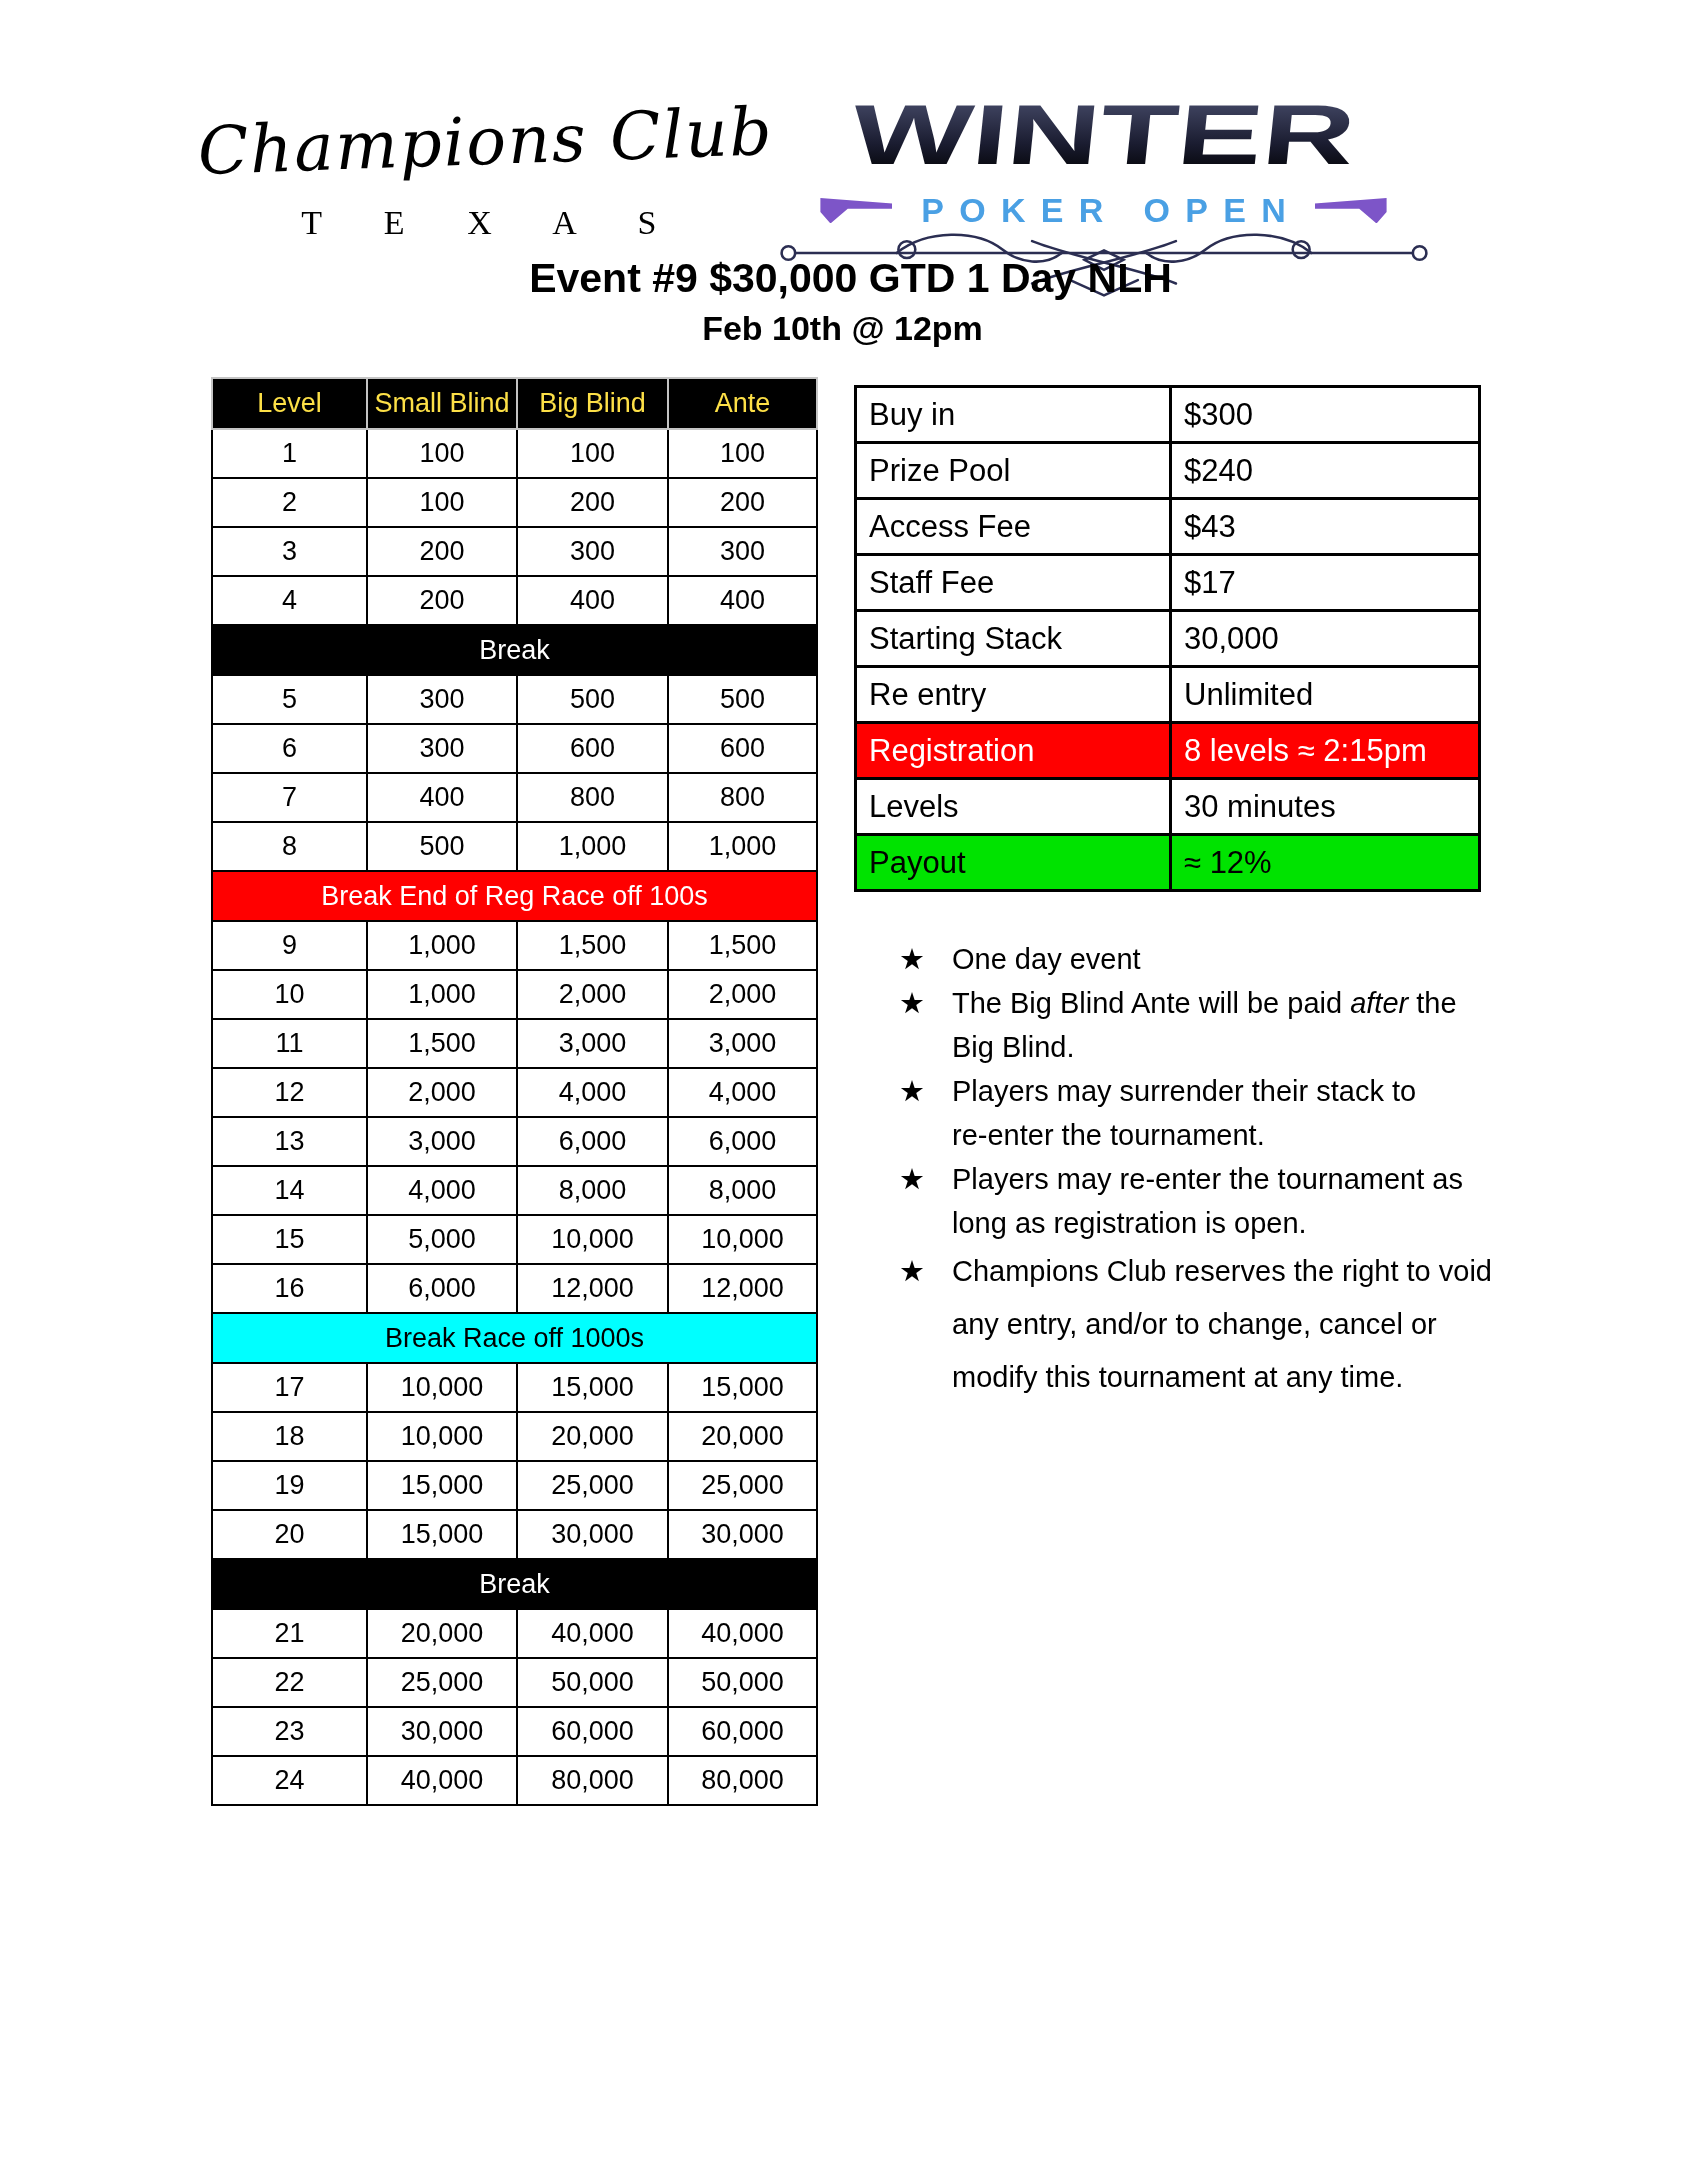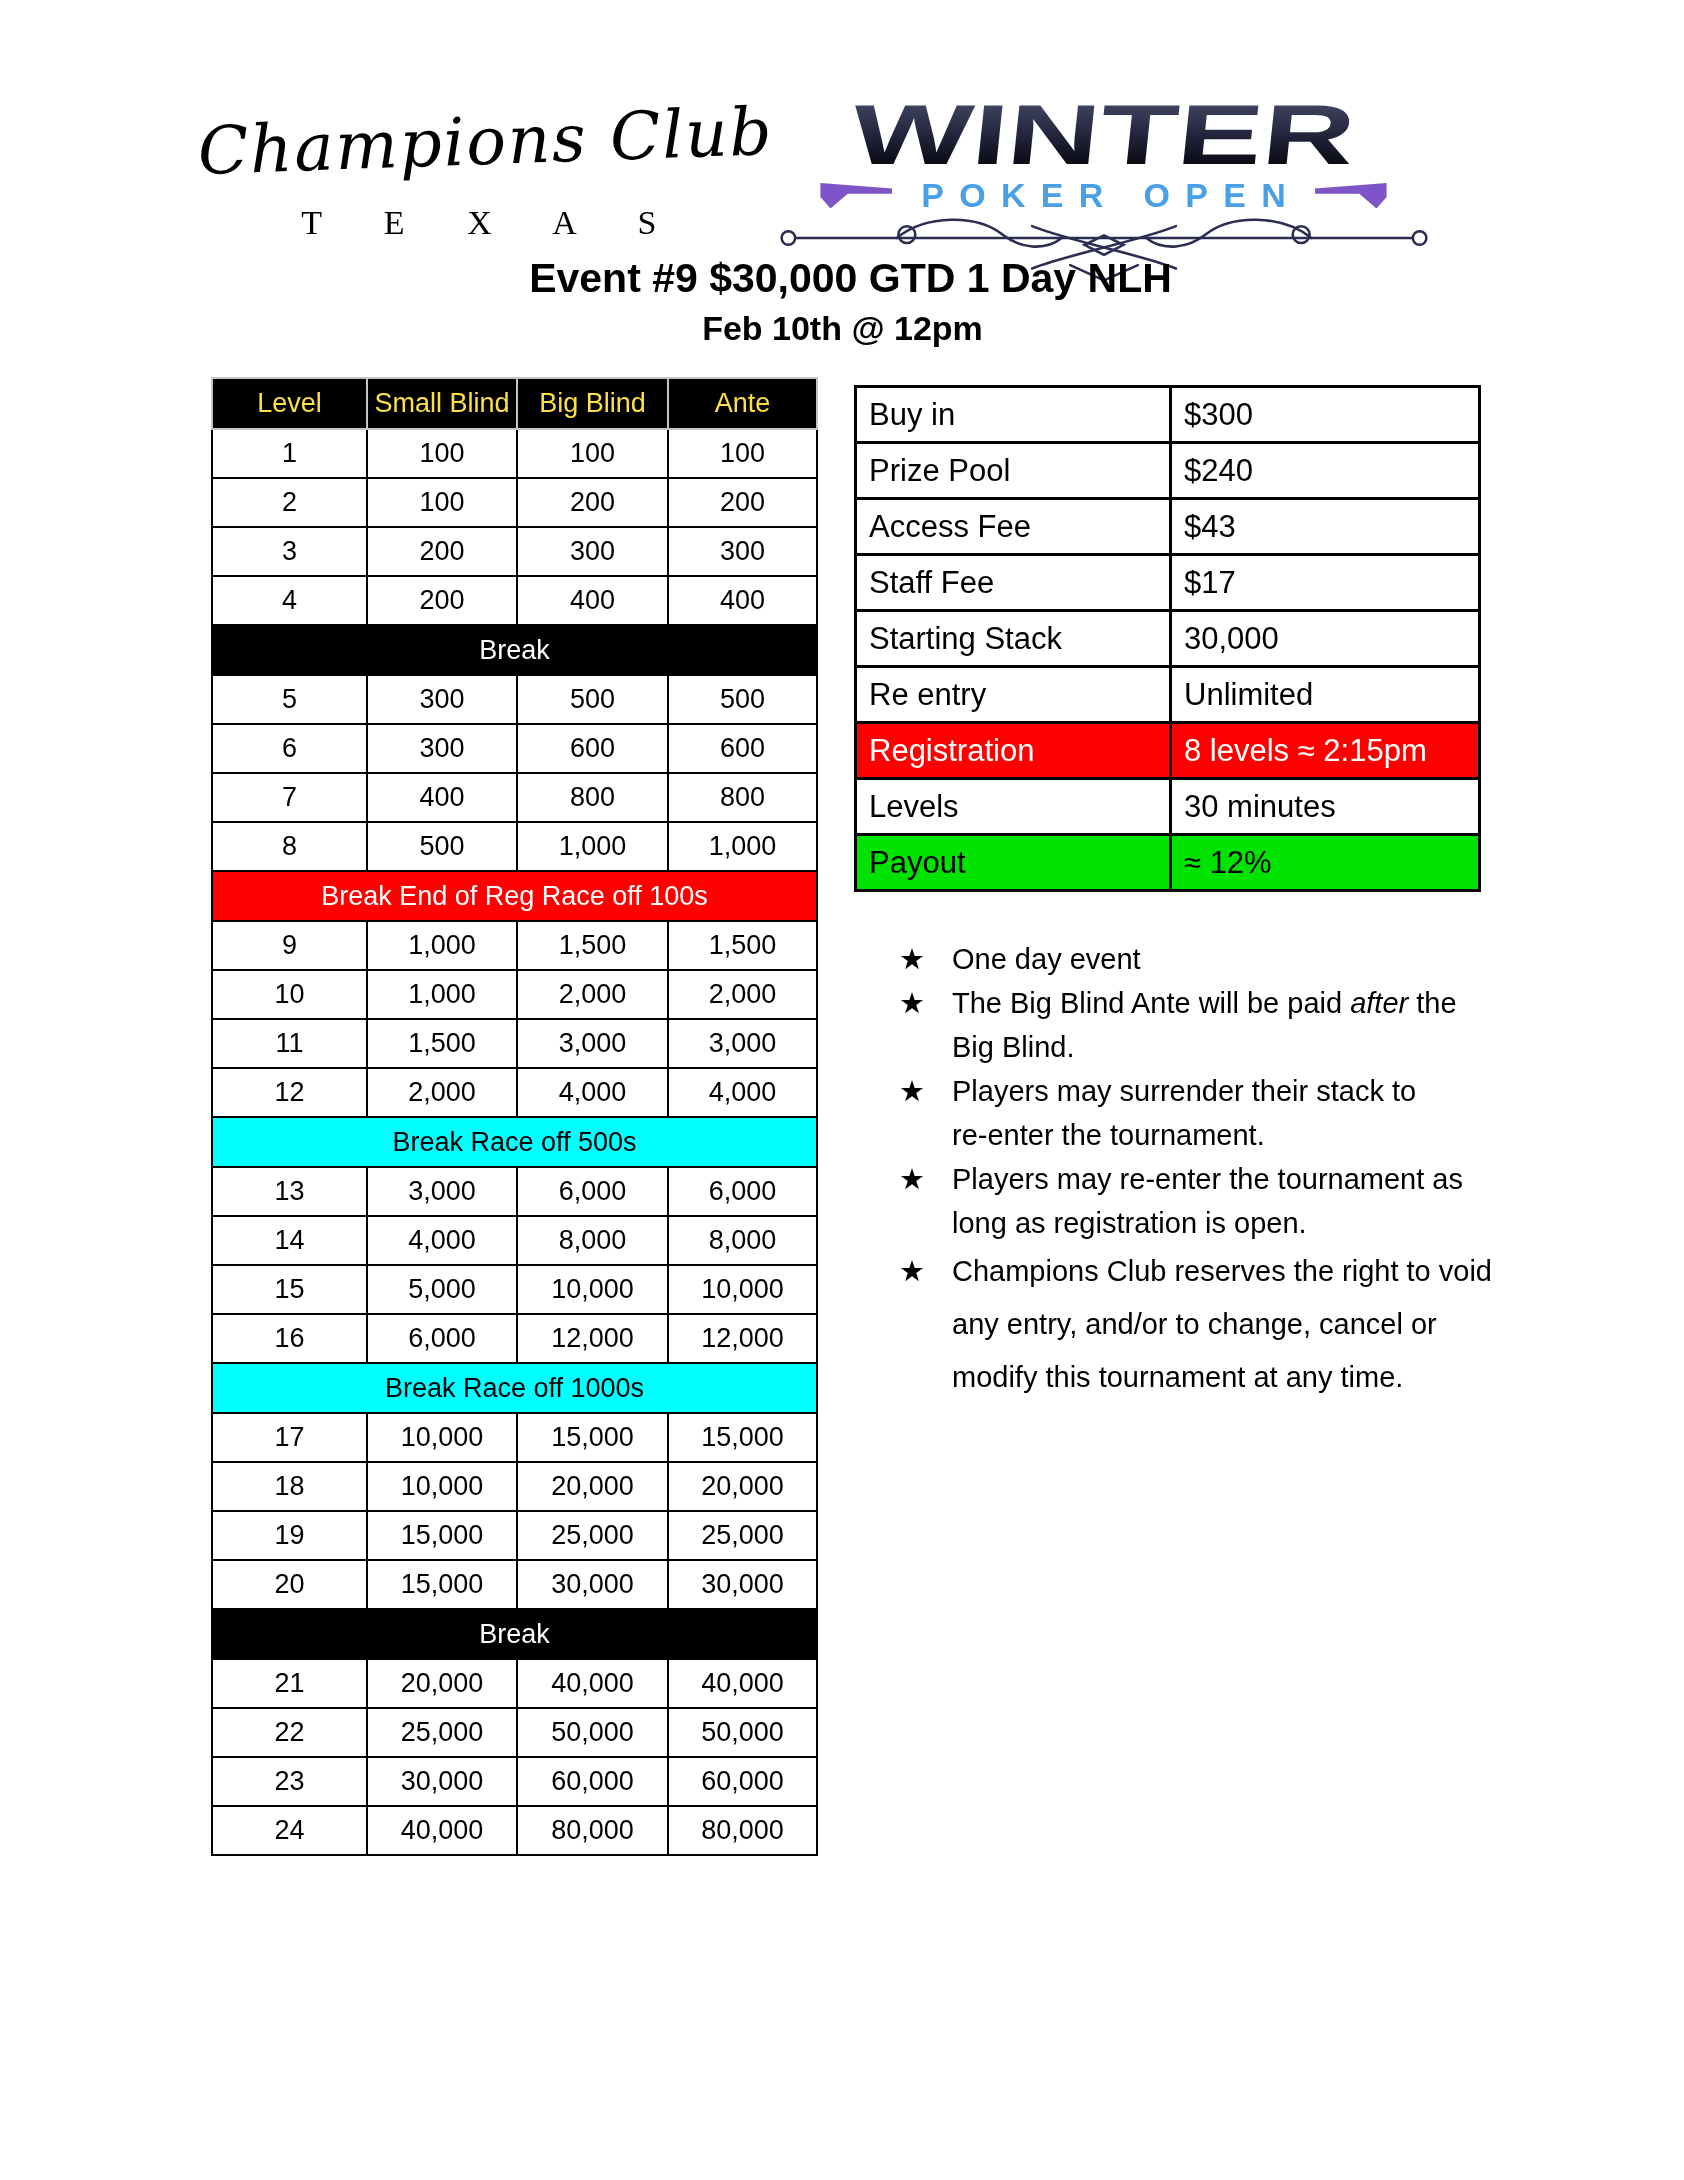--- a/index.html
+++ b/index.html
@@ -9,21 +9,21 @@
   
   .cc-logo{position:absolute;left:145px;top:109px;width:681px;text-align:center;}
   .cc-script{font-family:"DejaVu Serif",serif;font-style:italic;font-size:66px;line-height:1;letter-spacing:1.7px;transform:rotate(-2deg);white-space:nowrap;}
   .cc-texas{margin-top:29px;font-family:"Liberation Serif",serif;font-size:34px;letter-spacing:27px;text-indent:13.6px;white-space:nowrap;}
 
   .wpo-logo{position:absolute;left:767px;top:92px;width:673px;text-align:center;}
   .wpo-winter{font-size:85px;font-weight:bold;line-height:1.02;color:var(--winter_dark,#14162a);
               transform:scaleX(1.5) skewX(-4deg);transform-origin:50% 50%;white-space:nowrap;
               background:linear-gradient(180deg,#4a4f6e 0%,#1a1c30 60%,#000 100%);
               -webkit-background-clip:text;background-clip:text;-webkit-text-fill-color:transparent;}
-  .wpo-sub{display:flex;align-items:center;justify-content:center;gap:13.6px;margin-top:0;height:34px;}
+  .wpo-sub{display:flex;align-items:center;justify-content:center;gap:13.6px;margin-top:15px;height:34px;}
   .wedge{width:72px;height:25.6px;background:var(--purple_accent,#7d55c8);flex:none;}
   .wedge.left{clip-path:polygon(0% 0%,100% 22%,100% 42%,38% 42%,14% 100%,0% 55%);}
   .wedge.right{clip-path:polygon(100% 0%,0% 22%,0% 42%,62% 42%,86% 100%,100% 55%);}
   .wpo-pokeropen{color:var(--poker_open_blue,#4aa0e4);font-weight:bold;font-size:34px;letter-spacing:15.3px;text-indent:15.3px;white-space:nowrap;}
   .flourish{display:block;margin:3.4px auto 0;}
 
   
   .title{position:absolute;left:8px;top:255px;width:1685px;text-align:center;font-size:41px;font-weight:bold;}
   .subtitle{position:absolute;left:0;top:309px;width:1685px;text-align:center;font-size:34px;font-weight:bold;}
 
@@ -173,23 +173,20 @@
           <td>1,500</td>
           <td>3,000</td>
           <td>3,000</td>
         </tr>
         <tr>
           <td>12</td>
           <td>2,000</td>
           <td>4,000</td>
           <td>4,000</td>
         </tr>
-        <tr class="break cyan">
-          <td colspan="4">Break Race off 500s</td>
-        </tr>
         <tr>
           <td>13</td>
           <td>3,000</td>
           <td>6,000</td>
           <td>6,000</td>
         </tr>
         <tr>
           <td>14</td>
           <td>4,000</td>
           <td>8,000</td>

